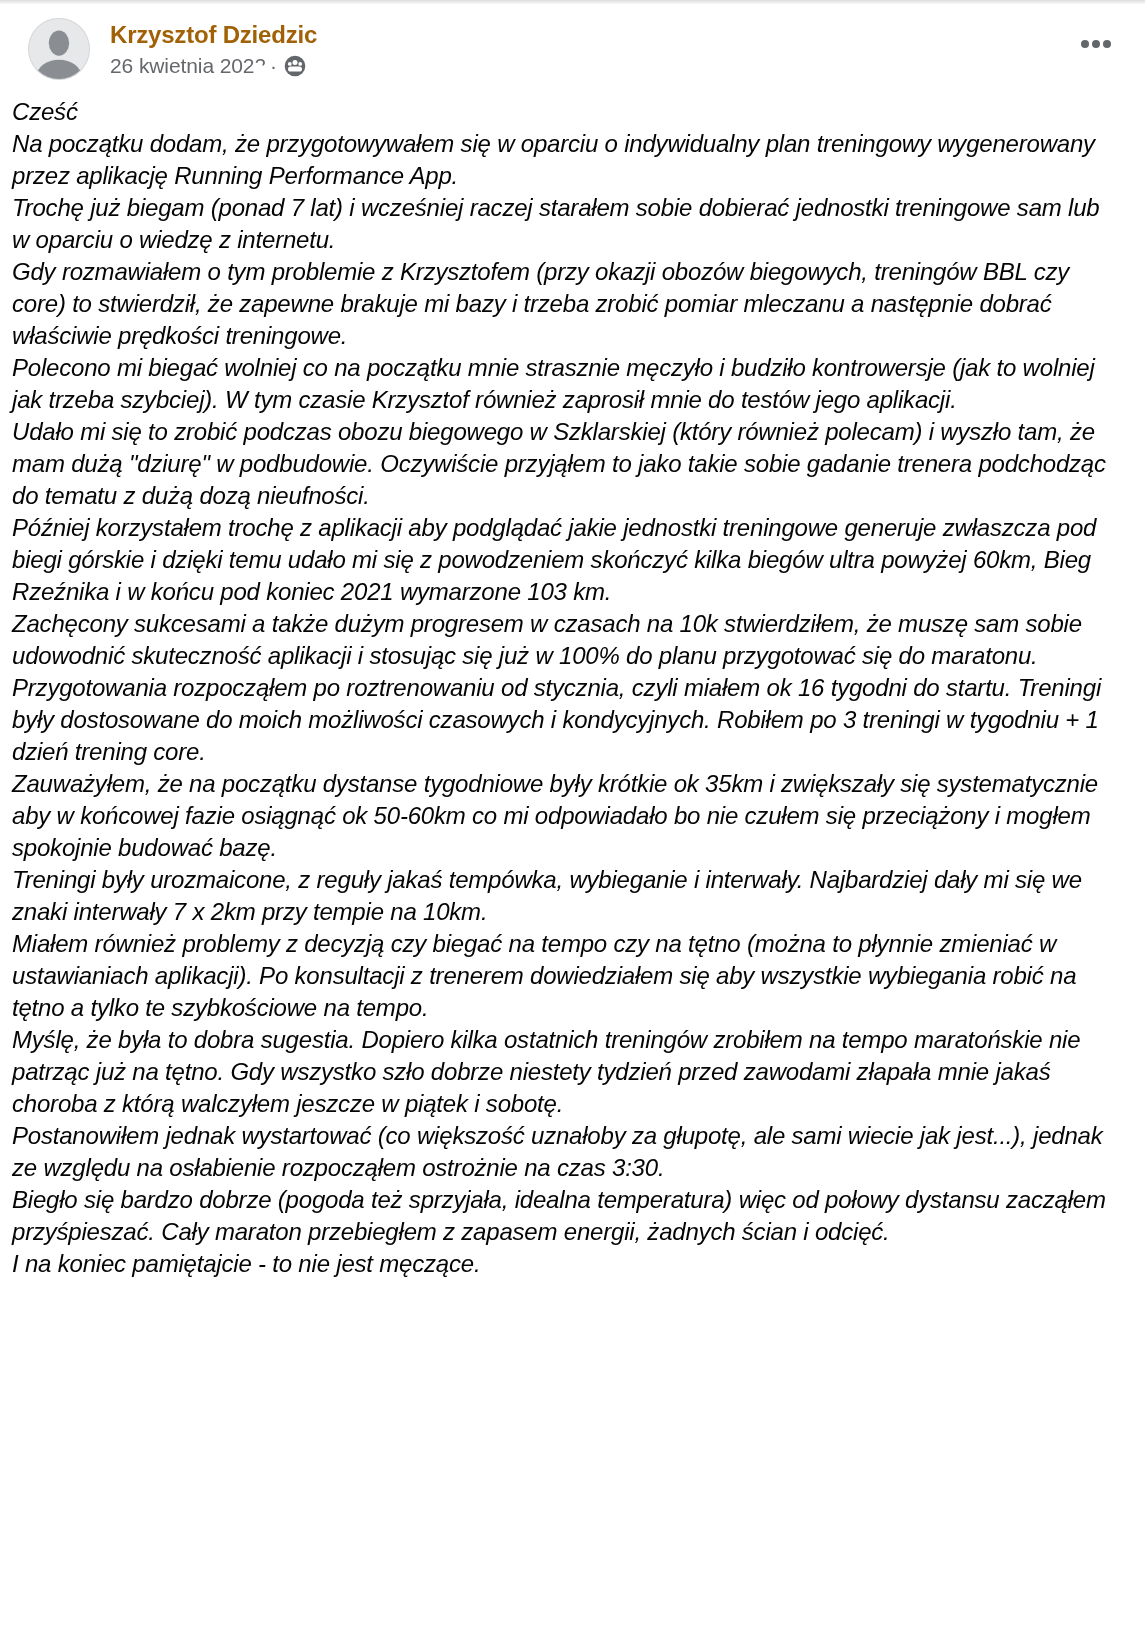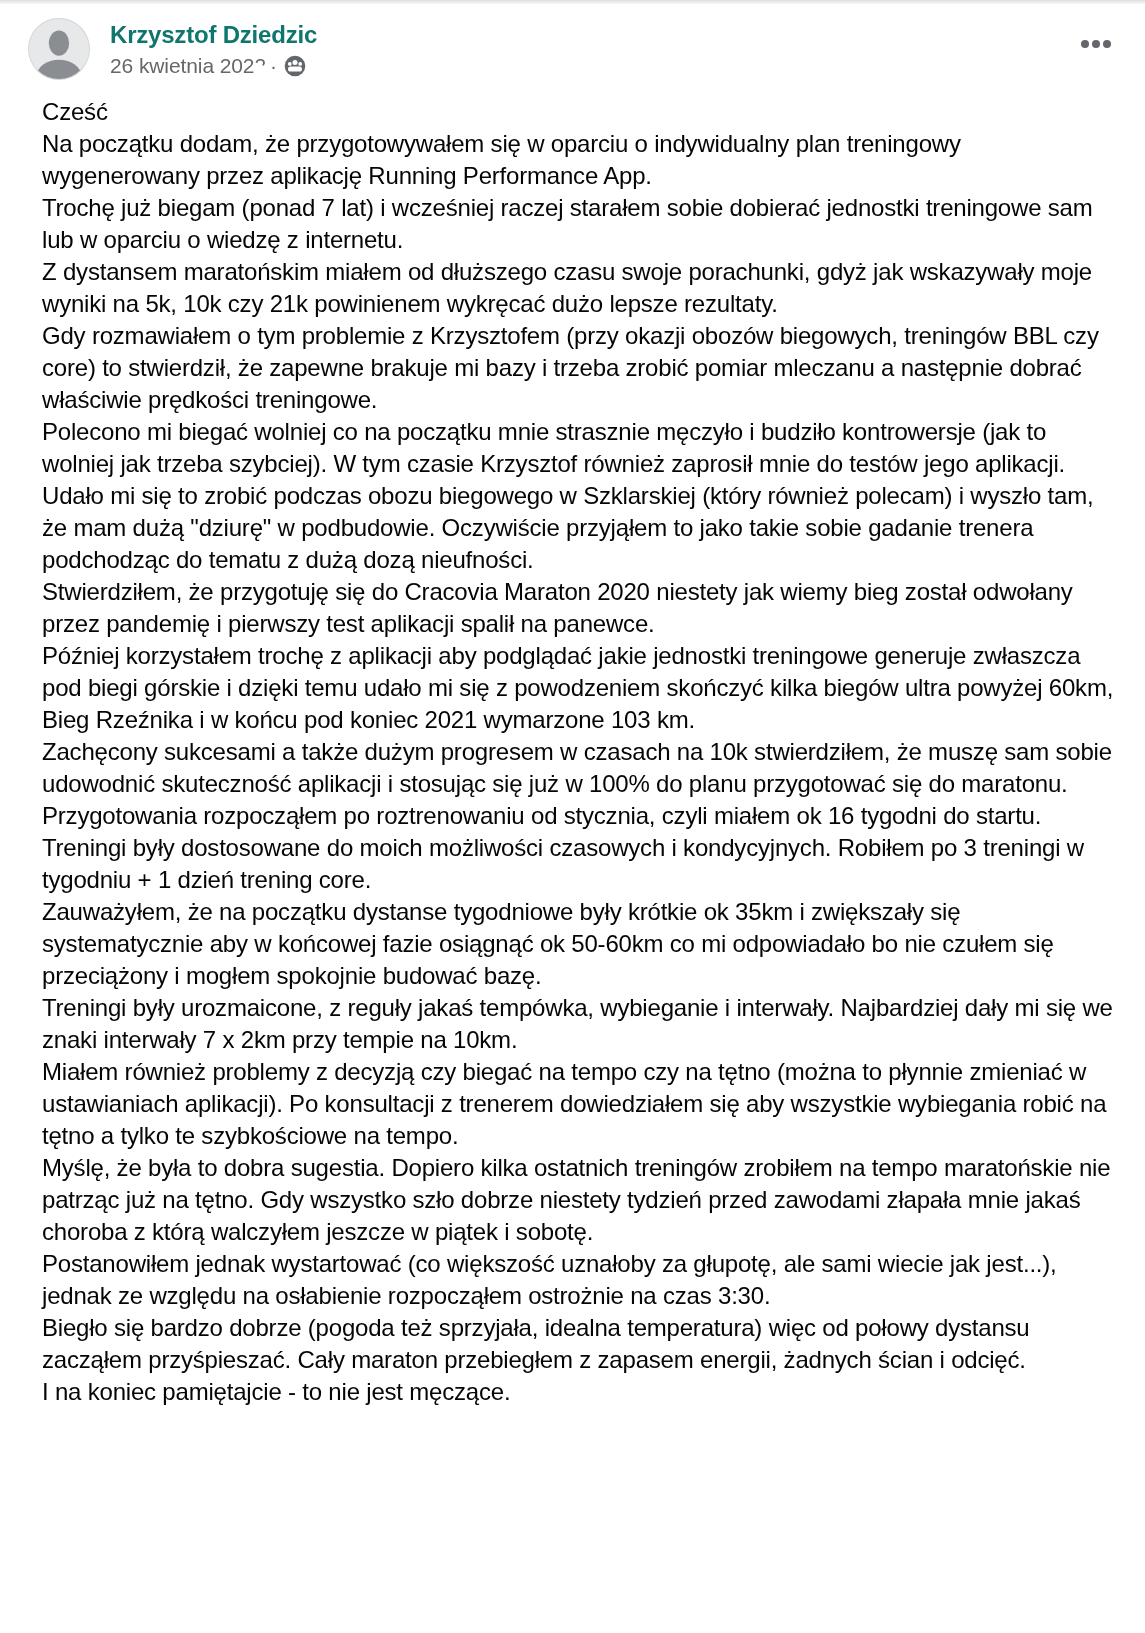--- a/index.html
+++ b/index.html
@@ -35,21 +35,21 @@
     position: relative;
   }
   .avatar svg { display: block; width: 100%; height: 100%; }
   .header-meta {
     margin-left: 20px;
     padding-top: 2px;
   }
   .author {
     font-size: 24px;
     font-weight: 700;
-    color: #0f766e;
+    color: #a16207;
     line-height: 30px;
     letter-spacing: -0.2px;
     cursor: pointer;
   }
   .meta-row {
     display: flex;
     align-items: center;
     margin-top: 2px;
     height: 28px;
   }
@@ -82,25 +82,26 @@
     gap: 3px;
     padding: 4px;
     cursor: pointer;
   }
   .options-btn .dot {
     width: 8px; height: 8px;
     border-radius: 50%;
     background: #63666a;
   }
   .content {
-    padding: 16px 25px 0 42px;
+    padding: 16px 25px 0 12px;
     font-size: 24px;
     line-height: 32px;
     color: #050505;
     letter-spacing: -0.2px;
+    font-style: italic;
   }
   .content p { margin: 0; }
 </style>
 </head>
 <body>
 
 <div class="post">
   <div class="top-divider"></div>
 
   <div class="header">
@@ -133,25 +134,23 @@
   <div class="options-btn">
     <span class="dot"></span>
     <span class="dot"></span>
     <span class="dot"></span>
   </div>
 
   <div class="content">
       <p>Cześć</p>
       <p>Na początku dodam, że przygotowywałem się w oparciu o indywidualny plan treningowy wygenerowany przez aplikację Running Performance App.</p>
       <p>Trochę już biegam (ponad 7 lat) i wcześniej raczej starałem sobie dobierać jednostki treningowe sam lub w oparciu o wiedzę z internetu.</p>
-      <p>Z dystansem maratońskim miałem od dłuższego czasu swoje porachunki, gdyż jak wskazywały moje wyniki na 5k, 10k czy 21k powinienem wykręcać dużo lepsze rezultaty.</p>
       <p>Gdy rozmawiałem o tym problemie z Krzysztofem (przy okazji obozów biegowych, treningów BBL czy core) to stwierdził, że zapewne brakuje mi bazy i trzeba zrobić pomiar mleczanu a następnie dobrać właściwie prędkości treningowe.</p>
       <p>Polecono mi biegać wolniej co na początku mnie strasznie męczyło i budziło kontrowersje (jak to wolniej jak trzeba szybciej). W tym czasie Krzysztof również zaprosił mnie do testów jego aplikacji.</p>
       <p>Udało mi się to zrobić podczas obozu biegowego w Szklarskiej (który również polecam) i wyszło tam, że mam dużą "dziurę" w podbudowie. Oczywiście przyjąłem to jako takie sobie gadanie trenera podchodząc do tematu z dużą dozą nieufności.</p>
-      <p>Stwierdziłem, że przygotuję się do Cracovia Maraton 2020 niestety jak wiemy bieg został odwołany przez pandemię i pierwszy test aplikacji spalił na panewce.</p>
       <p>Później korzystałem trochę z aplikacji aby podglądać jakie jednostki treningowe generuje zwłaszcza pod biegi górskie i dzięki temu udało mi się z powodzeniem skończyć kilka biegów ultra powyżej 60km, Bieg Rzeźnika i w końcu pod koniec 2021 wymarzone 103 km.</p>
       <p>Zachęcony sukcesami a także dużym progresem w czasach na 10k stwierdziłem, że muszę sam sobie udowodnić skuteczność aplikacji i stosując się już w 100% do planu przygotować się do maratonu.</p>
       <p>Przygotowania rozpocząłem po roztrenowaniu od stycznia, czyli miałem ok 16 tygodni do startu. Treningi były dostosowane do moich możliwości czasowych i kondycyjnych. Robiłem po 3 treningi w tygodniu + 1 dzień trening core.</p>
       <p>Zauważyłem, że na początku dystanse tygodniowe były krótkie ok 35km i zwiększały się systematycznie aby w końcowej fazie osiągnąć ok 50-60km co mi odpowiadało bo nie czułem się przeciążony i mogłem spokojnie budować bazę.</p>
       <p>Treningi były urozmaicone, z reguły jakaś tempówka, wybieganie i interwały. Najbardziej dały mi się we znaki interwały 7 x 2km przy tempie na 10km.</p>
       <p>Miałem również problemy z decyzją czy biegać na tempo czy na tętno (można to płynnie zmieniać w ustawianiach aplikacji). Po konsultacji z trenerem dowiedziałem się aby wszystkie wybiegania robić na tętno a tylko te szybkościowe na tempo.</p>
       <p>Myślę, że była to dobra sugestia. Dopiero kilka ostatnich treningów zrobiłem na tempo maratońskie nie patrząc już na tętno. Gdy wszystko szło dobrze niestety tydzień przed zawodami złapała mnie jakaś choroba z którą walczyłem jeszcze w piątek i sobotę.</p>
       <p>Postanowiłem jednak wystartować (co większość uznałoby za głupotę, ale sami wiecie jak jest...), jednak ze względu na osłabienie rozpocząłem ostrożnie na czas 3:30.</p>
       <p>Biegło się bardzo dobrze (pogoda też sprzyjała, idealna temperatura) więc od połowy dystansu zacząłem przyśpieszać. Cały maraton przebiegłem z zapasem energii, żadnych ścian i odcięć.</p>
       <p>I na koniec pamiętajcie - to nie jest męczące.</p>

